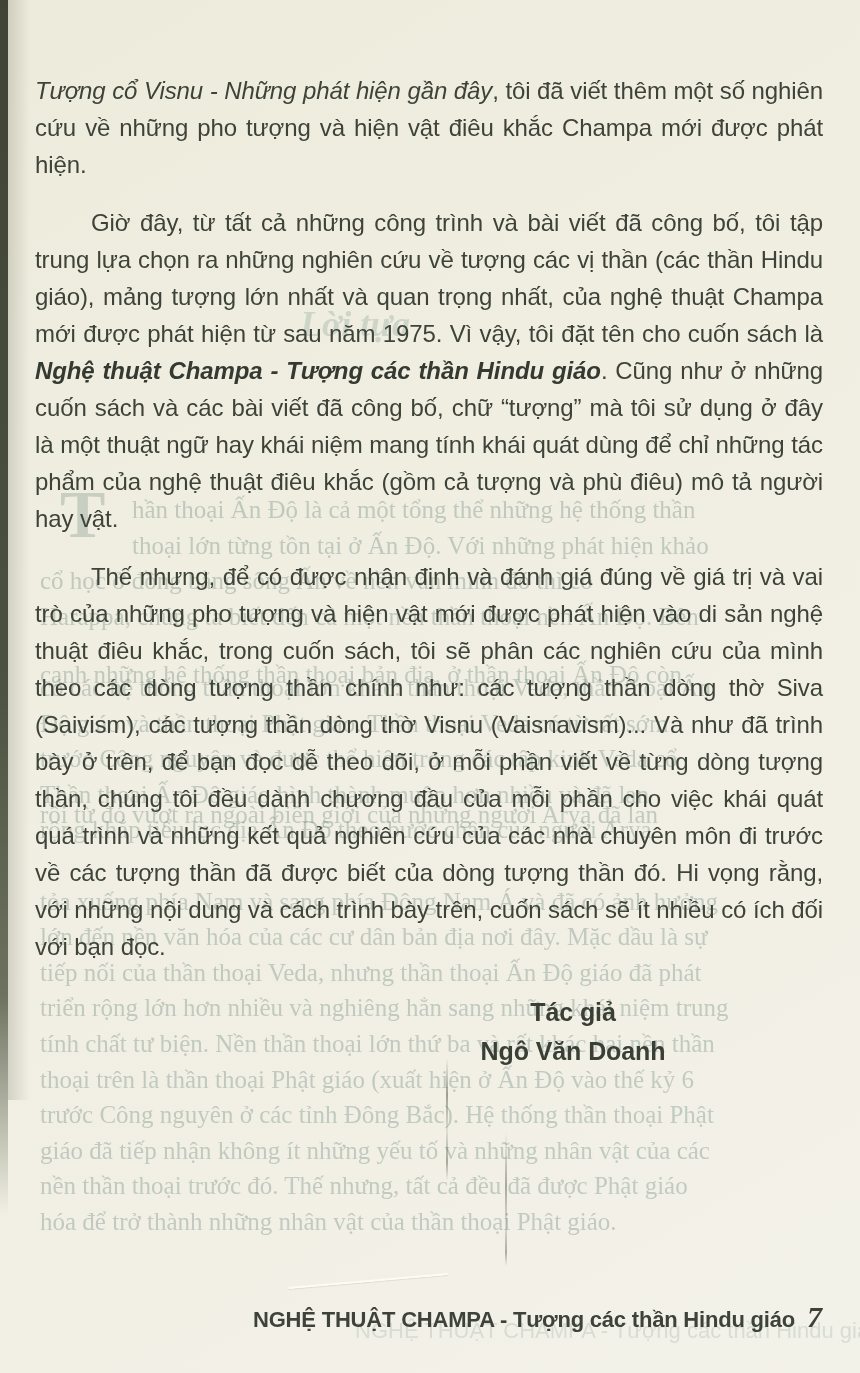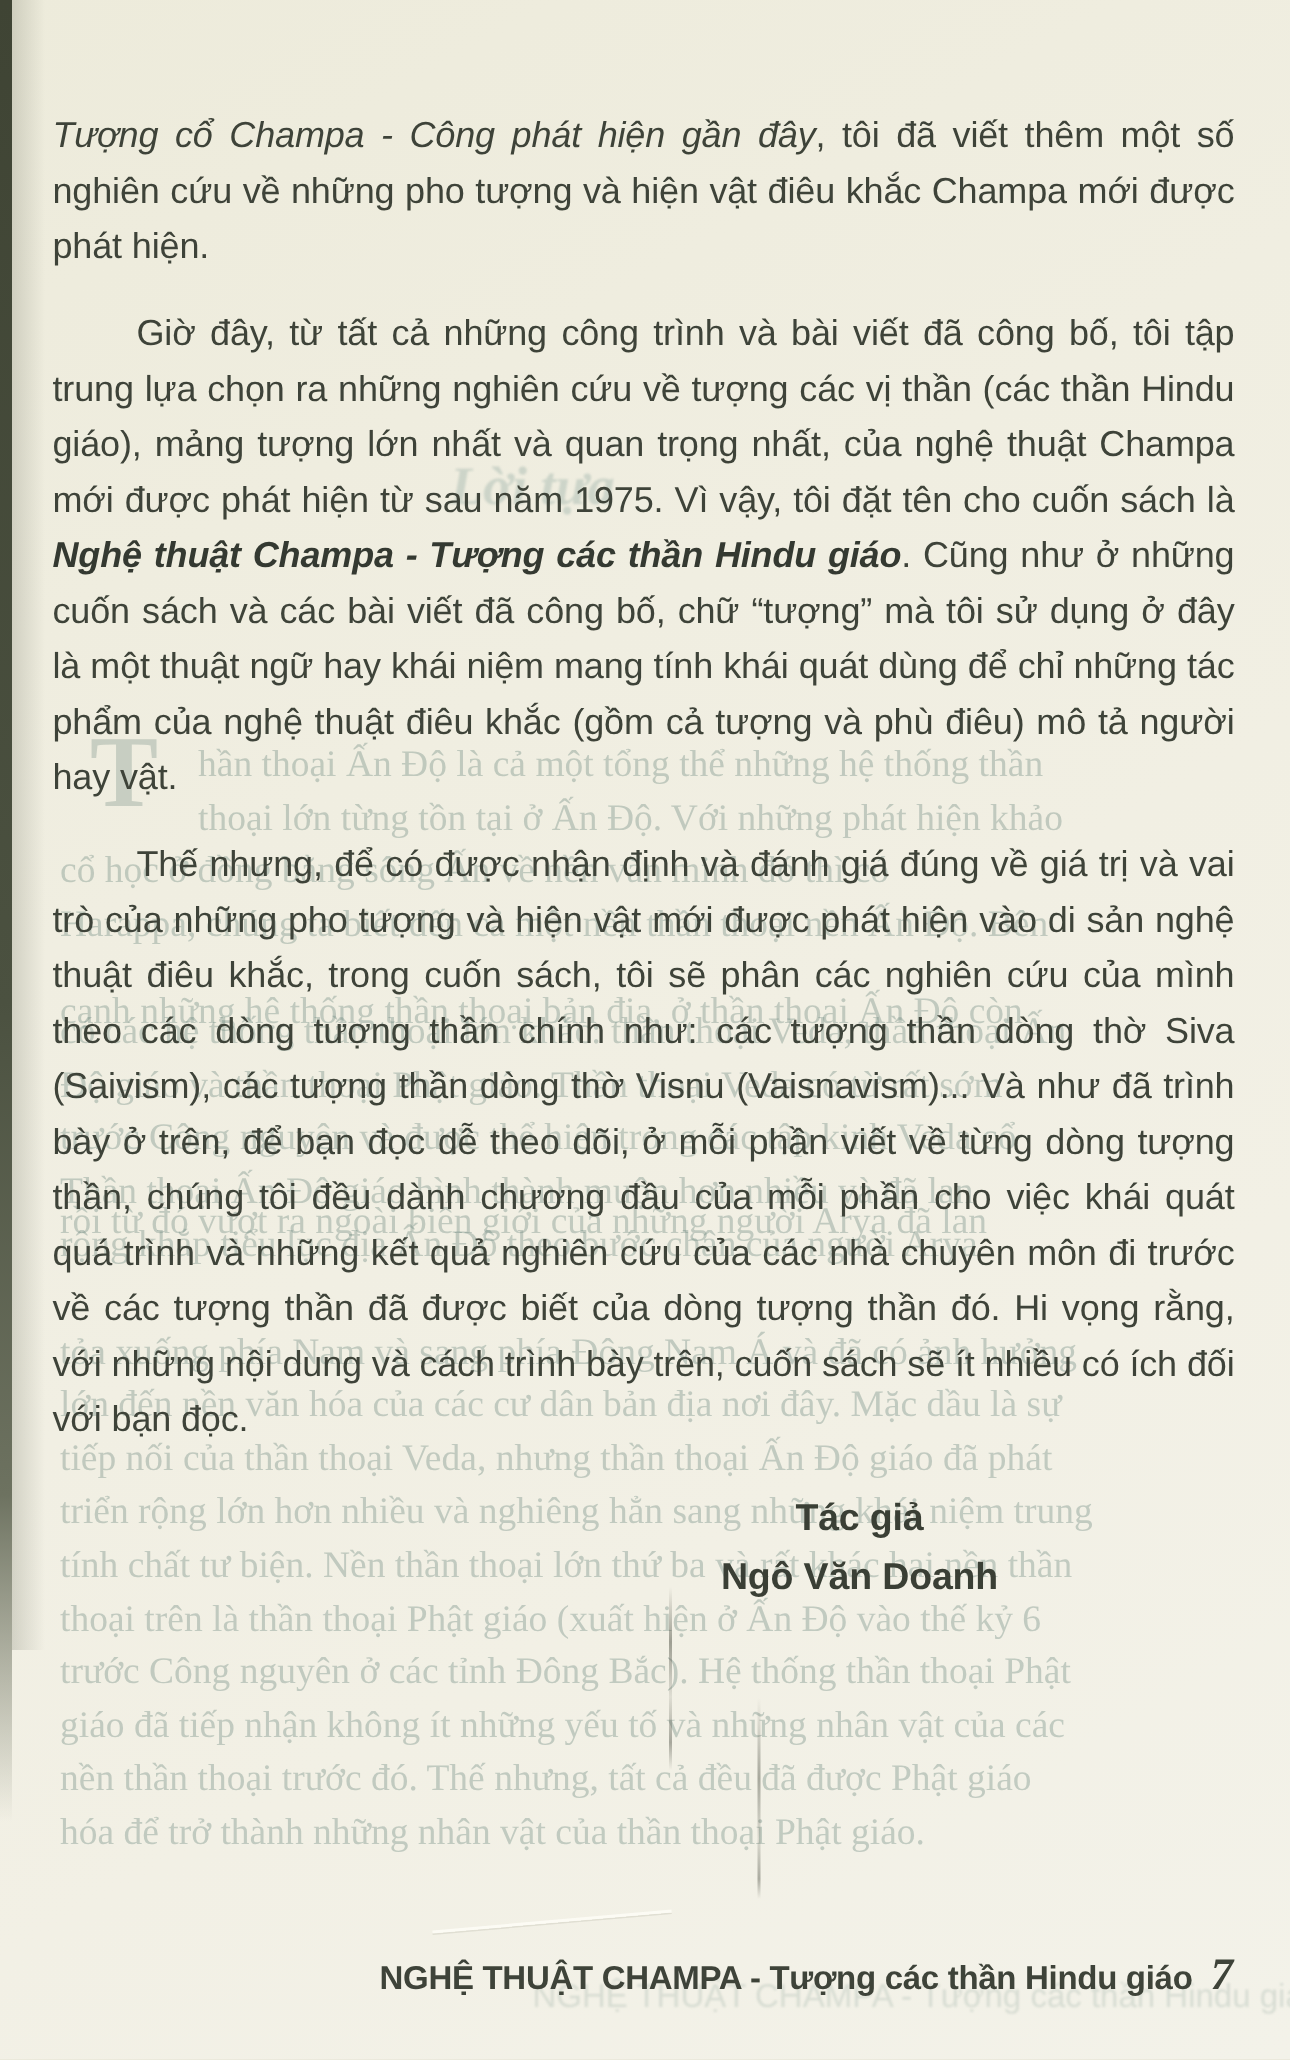--- a/index.html
+++ b/index.html
@@ -126,21 +126,21 @@
         <div class="ghost-line" style="top: 1207px;">hóa để trở thành những nhân vật của thần thoại Phật giáo.</div>
       </div>
     <div class="ghost-footer">NGHỆ THUẬT CHAMPA - Tượng các thần Hindu giáo</div>
   </div>
 
   <div class="scratch v1"></div>
   <div class="scratch v2"></div>
   <div class="scratch diag"></div>
 
   <main class="text-block">
-    <p class="para"><span class="lead-italic">Tượng cổ Champa - Công phát hiện gần đây</span><span>, tôi đã viết thêm một số nghiên cứu về những pho tượng và hiện vật điêu khắc Champa mới được phát hiện.</span></p>
+    <p class="para"><span class="lead-italic">Tượng cổ Visnu - Những phát hiện gần đây</span><span>, tôi đã viết thêm một số nghiên cứu về những pho tượng và hiện vật điêu khắc Champa mới được phát hiện.</span></p>
 
     <p class="para indent"><span>Giờ đây, từ tất cả những công trình và bài viết đã công bố, tôi tập trung lựa chọn ra những nghiên cứu về tượng các vị thần (các thần Hindu giáo), mảng tượng lớn nhất và quan trọng nhất, của nghệ thuật Champa mới được phát hiện từ sau năm 1975. Vì vậy, tôi đặt tên cho cuốn sách là </span><span class="bi">Nghệ thuật Champa - Tượng các thần Hindu giáo</span><span>. Cũng như ở những cuốn sách và các bài viết đã công bố, chữ “tượng” mà tôi sử dụng ở đây là một thuật ngữ hay khái niệm mang tính khái quát dùng để chỉ những tác phẩm của nghệ thuật điêu khắc (gồm cả tượng và phù điêu) mô tả người hay vật.</span></p>
 
     <p class="para indent"><span>Thế nhưng, để có được nhận định và đánh giá đúng về giá trị và vai trò của những pho tượng và hiện vật mới được phát hiện vào di sản nghệ thuật điêu khắc, trong cuốn sách, tôi sẽ phân các nghiên cứu của mình theo các dòng tượng thần chính như: các tượng thần dòng thờ Siva (Saivism), các tượng thần dòng thờ Visnu (Vaisnavism)... Và như đã trình bày ở trên, để bạn đọc dễ theo dõi, ở mỗi phần viết về từng dòng tượng thần, chúng tôi đều dành chương đầu của mỗi phần cho việc khái quát quá trình và những kết quả nghiên cứu của các nhà chuyên môn đi trước về các tượng thần đã được biết của dòng tượng thần đó. Hi vọng rằng, với những nội dung và cách trình bày trên, cuốn sách sẽ ít nhiều có ích đối với bạn đọc.</span></p>
 
     <div class="signature">
       <div>Tác giả</div>
       <div>Ngô Văn Doanh</div>
     </div>
   </main>

